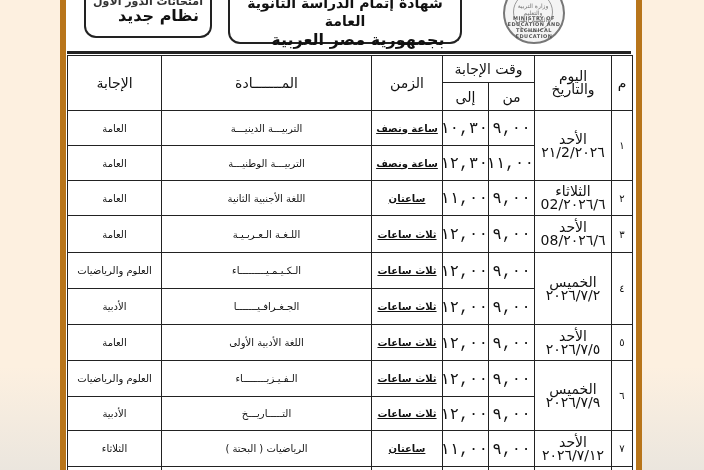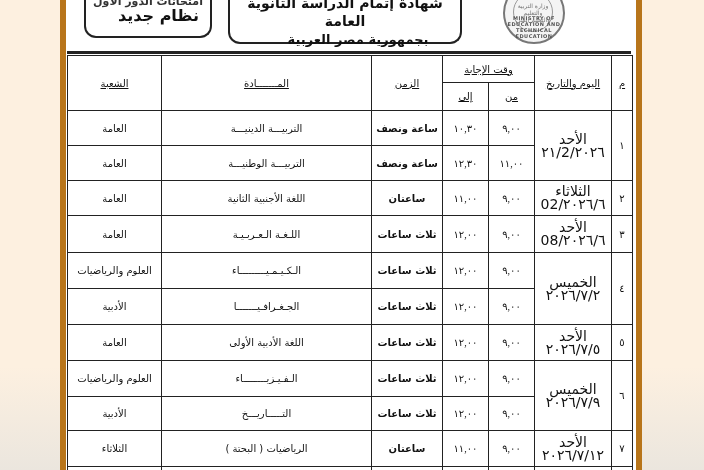--- a/index.html
+++ b/index.html
@@ -16,21 +16,21 @@
   .header-box {
     position:absolute; border:2px solid #222; border-top:none;
     border-radius:0 0 12px 12px; background:#fff; text-align:center;
     font-weight:bold; color:#111; direction:rtl;
   }
   .hb-left { left:84px; top:-6px; width:124px; height:42px; }
   .hb-left .l1 { font-size:11px; line-height:12px; margin-top:2px; color:#333; }
   .hb-left .l2 { font-size:16px; line-height:16px;padding-left:21px; }
   .hb-center { left:228px; top:-6px; width:230px; height:48px; }
   .hb-center .l1 { font-size:14px; line-height:18px; margin-top:0; }
-  .hb-center .l2 { font-size:13px; line-height:20px;margin-left:26px; }
+  .hb-center .l2 { font-size:16px; line-height:20px;margin-left:26px; }
 
   .seal {
     position:absolute; left:503px; top:-18px; width:58px; height:58px;
     border-radius:50%; border:2px solid #777; background:#f4f4f4;
   }
   .seal-inner {
     position:absolute; left:8px; top:8px; width:38px; height:38px; border-radius:50%;
     border:1px solid #999; display:flex; align-items:center; justify-content:center;
     font-size:6px; color:#777; text-align:center; line-height:7px;
   }
@@ -43,23 +43,23 @@
 
   table.sched {
     position:absolute; left:67px; top:55px; width:565px;
     border-collapse:collapse; direction:rtl; table-layout:fixed;
     font-size:10px; color:#111;
   }
   table.sched td, table.sched th {
     border:1.6px solid #222; text-align:center; vertical-align:middle;
     padding:0; overflow:hidden; white-space:nowrap;
   }
-  table.sched th { font-weight:normal; font-size:10px;text-decoration:underline; }
-  .b { font-weight:bold; }
-  .num { font-family:Liberation Serif, serif; font-size:10px; letter-spacing:0.5px; }
+  table.sched th { font-weight:normal; font-size:14px; }
+  .b { font-weight:bold;text-decoration:underline; }
+  .num { font-family:Liberation Mono, monospace; font-size:16px; letter-spacing:0.5px; }
   .date { line-height:13px; font-size:14px; }
 </style>
 </head>
 <body>
 
 <div class="bar left"></div>
 <div class="paper"></div>
 <div class="bar right"></div>
 
 <div class="header-box hb-left">
@@ -89,21 +89,21 @@
       <col style="width:210px">
       <col style="width:94px">
   </colgroup>
   <thead>
     <tr style="height:27px">
       <th rowspan="2">م</th>
       <th rowspan="2" class="date" style="white-space:normal;padding:0 10px;">اليوم والتاريخ</th>
       <th colspan="2">وقت الإجابة</th>
       <th rowspan="2">الزمن</th>
       <th rowspan="2">المـــــــادة</th>
-      <th rowspan="2">الشعبة</th>
+      <th rowspan="2">الإجابة</th>
     </tr>
     <tr style="height:28px">
       <th>من</th>
       <th>إلى</th>
     </tr>
   </thead>
   <tbody>
 
     <tr style="height:35px">
       <td rowspan="2">١</td>

